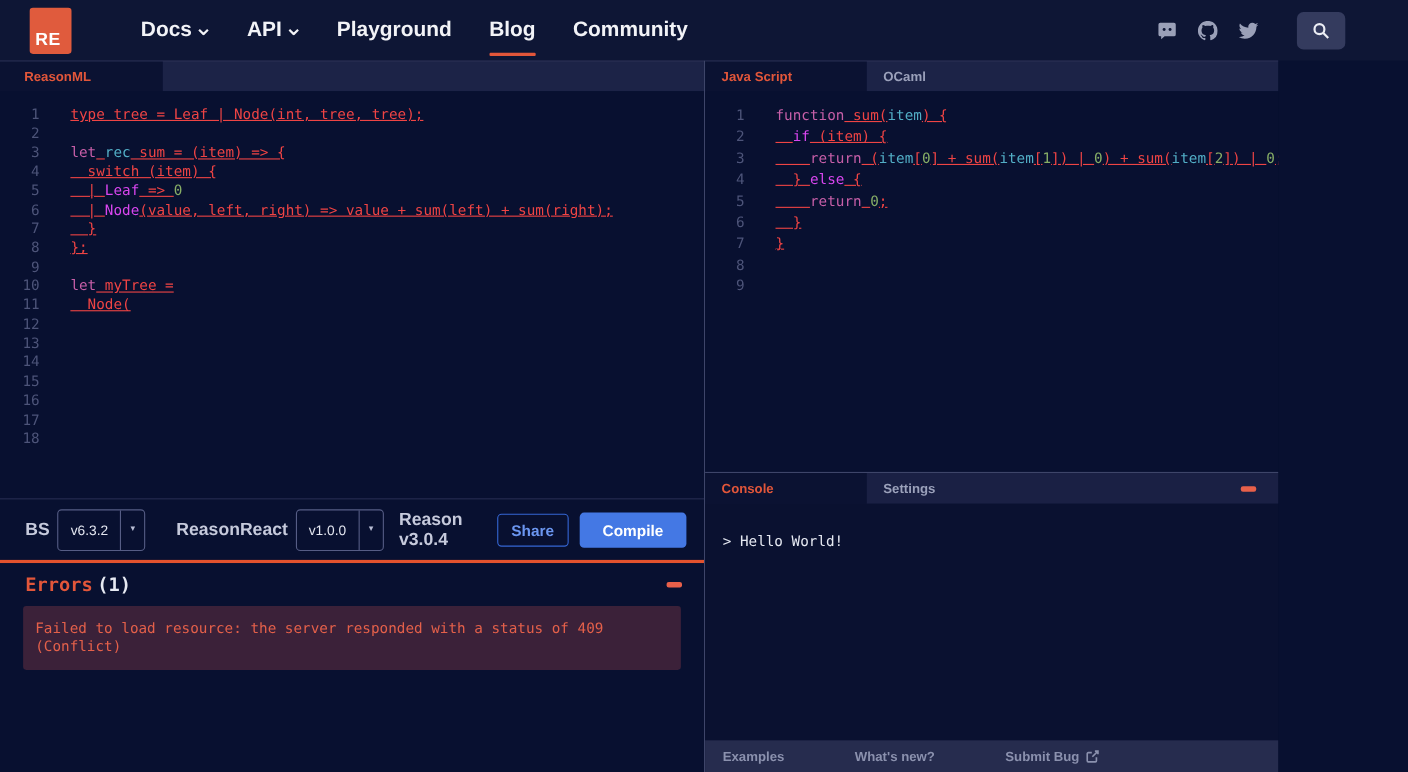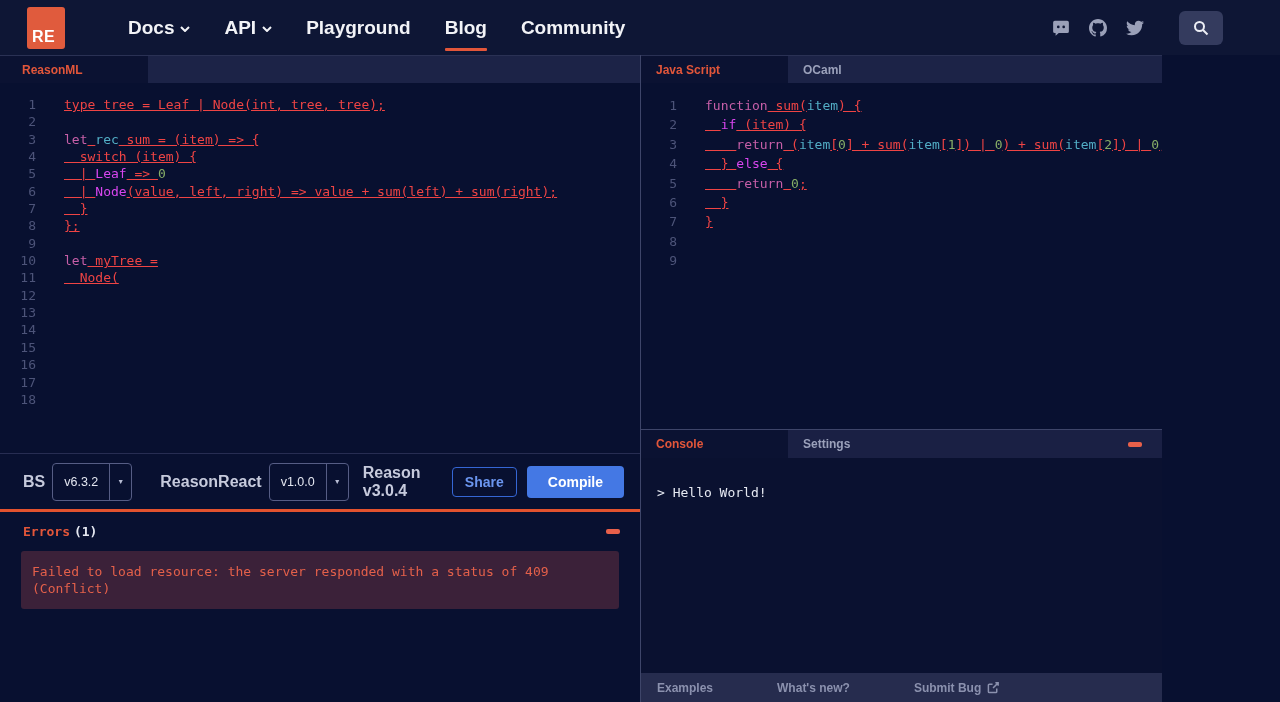--- a/index.html
+++ b/index.html
@@ -49,21 +49,21 @@
   .sel-arrow { display:flex; align-items:center; justify-content:center; width:22px; border-left:1px solid #565d85; font-size:7px; color:#b8bdd4; }
   .gap28 { width:28px; flex:none; } .gap14 { width:14px; flex:none; }
   .spacer { flex:1; }
   .btn-outline { background:transparent; border:1px solid #3566d4; border-radius:4px; color:#6b96f0; font-size:14px; font-weight:600; padding:6px 12px; cursor:pointer; font-family:inherit; }
   .btn-solid { background:#4478e4; border:none; border-radius:4px; color:#fff; font-size:14px; font-weight:600; padding:8px 21px; margin-left:10px; cursor:pointer; font-family:inherit; }
 
   
   .orange-divider { height:3px; background:#e2522e; flex:none; }
   .errors { flex:1; background:#081030; }
   .errors-header { height:39px; display:flex; align-items:center; padding:0 20px 0 23px; }
-  .errors-title { font-family:"DejaVu Sans Mono","Liberation Mono",monospace; font-size:13px; font-weight:700; }
+  .errors-title { font-family:"DejaVu Sans Mono","Liberation Mono",monospace; font-size:17px; font-weight:700; }
   .errors-title .orange { color:#e2563a; }
   .errors-title .count { color:#e6e9f2; margin-left:4px; }
   .dash { margin-left:auto; width:14px; height:5px; background:#e8604a; border-radius:2px; cursor:pointer; }
   .error-box { margin:0 21px; background:#3b2139; border-radius:3px; padding:12px 11px; font-family:"DejaVu Sans Mono","Liberation Mono",monospace; font-size:13px; line-height:17px; color:#e4604a; }
 
   
   .console { flex:1; display:flex; flex-direction:column; border-top:1px solid #3e4569; }
   .console-tabs { height:28px; background:#1a2044; display:flex; align-items:stretch; flex:none; padding-right:20px; }
   .console-tabs .tab { width:147px; padding-left:15px; }
   .console-tabs .dash { align-self:center; }

